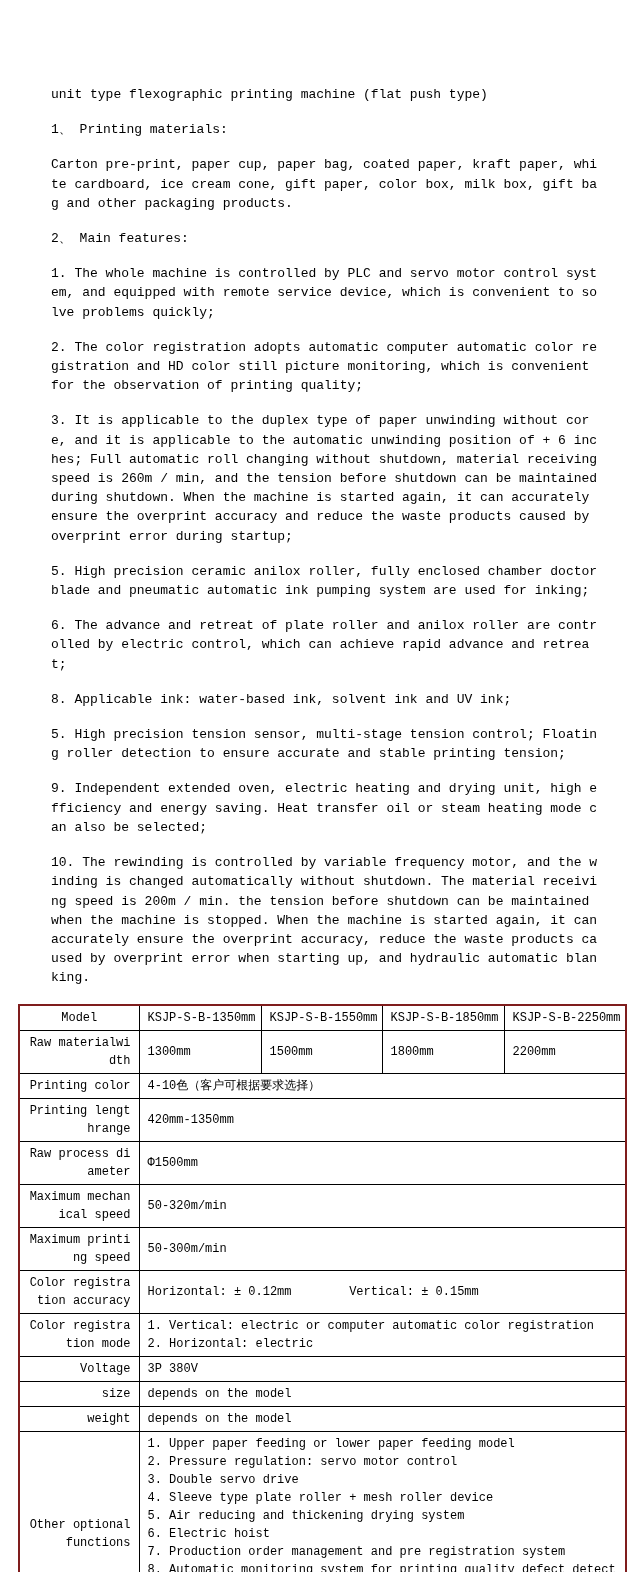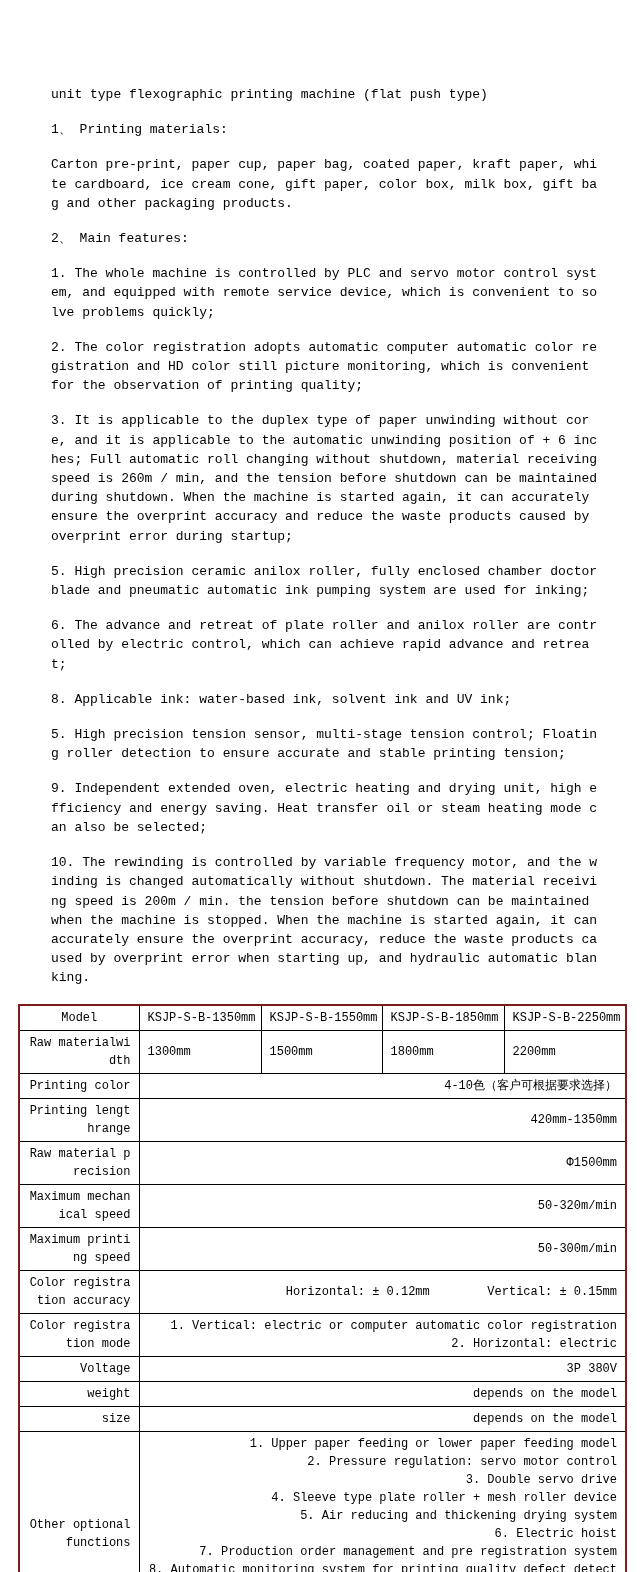--- a/index.html
+++ b/index.html
@@ -57,21 +57,20 @@
   }
   td.mod {
     padding: 3px 4px;
     white-space: nowrap;
     overflow: hidden;
     margin-top: 47px;
   }
   td.val {
     white-space: pre-wrap;
     padding-right: 20px;
-    text-align: right;
   }
 </style>
 </head>
 <body>
 
 <div class="page">
 
   <div class="intro">
     <p>unit type flexographic printing machine (flat push type)</p>
     <p>1、 Printing materials:</p>
@@ -116,21 +115,21 @@
 
       <tr>
         <td class="lbl">Printing color</td>
         <td class="val" colspan="4">4-10色（客户可根据要求选择）</td>
       </tr>
       <tr>
         <td class="lbl">Printing lengthrange</td>
         <td class="val" colspan="4">420mm-1350mm</td>
       </tr>
       <tr>
-        <td class="lbl">Raw material precision</td>
+        <td class="lbl">Raw process diameter</td>
         <td class="val" colspan="4">Φ1500mm</td>
       </tr>
       <tr>
         <td class="lbl">Maximum mechanical speed</td>
         <td class="val" colspan="4">50-320m/min</td>
       </tr>
       <tr>
         <td class="lbl">Maximum printing speed</td>
         <td class="val" colspan="4">50-300m/min</td>
       </tr>
@@ -141,25 +140,25 @@
       <tr>
         <td class="lbl">Color registration mode</td>
         <td class="val" colspan="4">1. Vertical: electric or computer automatic color registration
 2. Horizontal: electric</td>
       </tr>
       <tr>
         <td class="lbl">Voltage</td>
         <td class="val" colspan="4">3P 380V</td>
       </tr>
       <tr>
-        <td class="lbl">weight</td>
+        <td class="lbl">size</td>
         <td class="val" colspan="4">depends on the model</td>
       </tr>
       <tr>
-        <td class="lbl">size</td>
+        <td class="lbl">weight</td>
         <td class="val" colspan="4">depends on the model</td>
       </tr>
       <tr>
         <td class="lbl">Other optional functions</td>
         <td class="val" colspan="4">1. Upper paper feeding or lower paper feeding model
 2. Pressure regulation: servo motor control
 3. Double servo drive
 4. Sleeve type plate roller + mesh roller device
 5. Air reducing and thickening drying system
 6. Electric hoist

